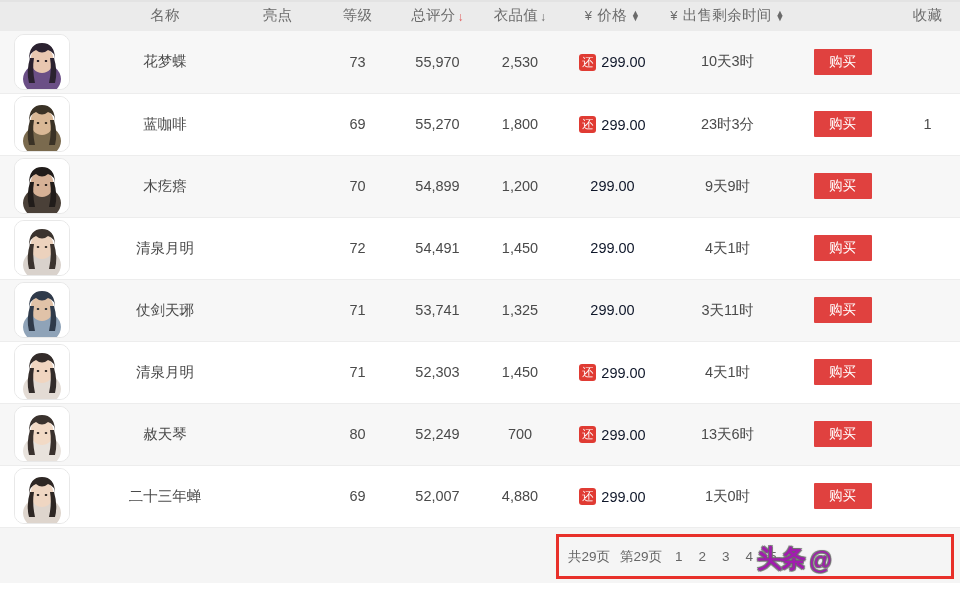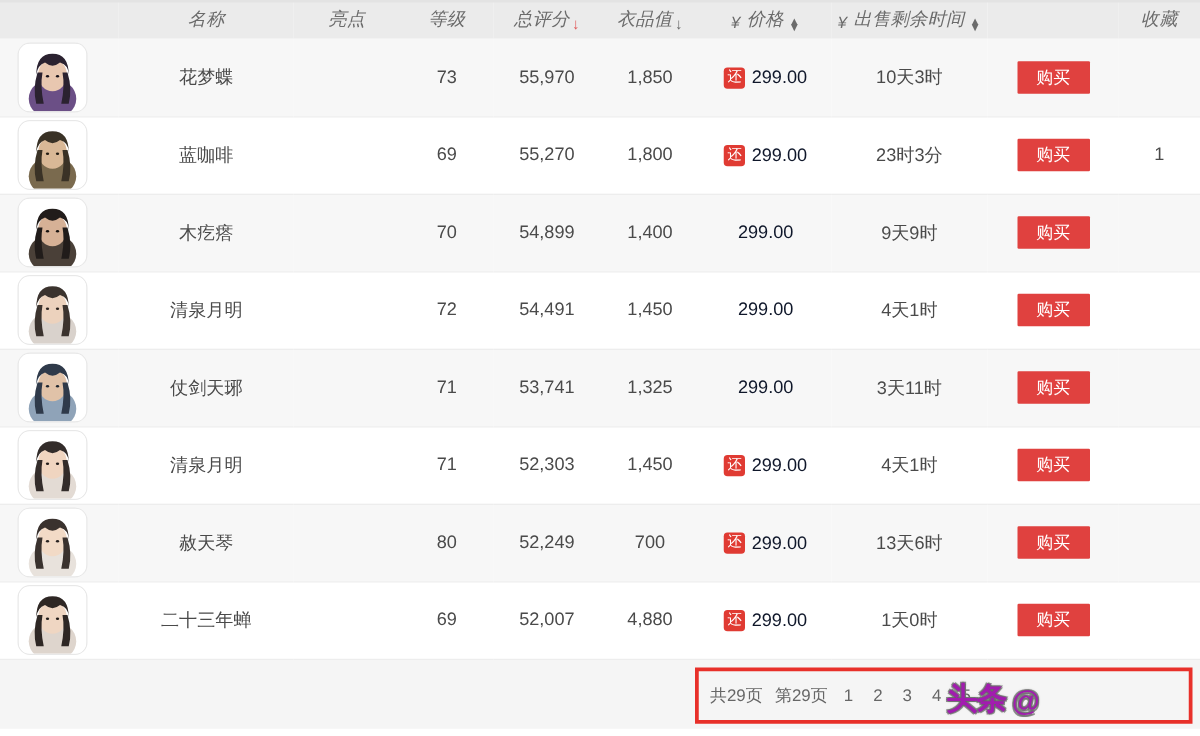--- a/index.html
+++ b/index.html
@@ -32,24 +32,23 @@
     font-size: 14.5px;
     color: #6b6b6b;
     padding: 0;
     text-align: center;
     vertical-align: middle;
     white-space: nowrap;
     letter-spacing: .3px;
   }
   .th-inner {
     display: inline-flex;
-    align-items: flex-end;
+    align-items: center;
     justify-content: center;
     gap: 2px;
-    font-style: italic;
   }
   .th-active { color: #e05a5a; }
   .yen { margin-right: 3px; font-size: 13px; }
   .sort-arrow-down {
     font-size: 12px;
     line-height: 1;
     color: #e05a5a;
     transform: translateY(.5px);
   }
   .sort-arrow-both {
@@ -292,21 +291,21 @@
               <path d="M39 23 Q43 36 40 48 L34 48 Q37 34 35 23 Z" fill="#2b2230"></path>
               <ellipse cx="23" cy="26" rx="1.3" ry="1" fill="#17121b"></ellipse>
               <ellipse cx="31" cy="26" rx="1.3" ry="1" fill="#17121b"></ellipse>
             </svg>
           </span>
         </td>
         <td class="name-cell">花梦蝶</td>
         <td></td>
         <td class="num-cell">73</td>
         <td class="num-cell">55,970</td>
-        <td class="num-cell">1,850</td>
+        <td class="num-cell">2,530</td>
         <td><span class="price-wrap">
             <span class="badge-huan">还</span>
             <span class="price-val">299.00</span>
           </span></td>
         <td>10天3时</td>
         <td><button class="buy-btn">购买</button></td>
         <td class="fav-cell"></td>
       </tr>
       <tr class="row even">
         <td class="avatar-cell">
@@ -348,21 +347,21 @@
               <path d="M39 23 Q43 36 40 48 L34 48 Q37 34 35 23 Z" fill="#211c1a"></path>
               <ellipse cx="23" cy="26" rx="1.3" ry="1" fill="#15110f"></ellipse>
               <ellipse cx="31" cy="26" rx="1.3" ry="1" fill="#15110f"></ellipse>
             </svg>
           </span>
         </td>
         <td class="name-cell">木疙瘩</td>
         <td></td>
         <td class="num-cell">70</td>
         <td class="num-cell">54,899</td>
-        <td class="num-cell">1,400</td>
+        <td class="num-cell">1,200</td>
         <td><span class="price-wrap">
             <span class="price-val">299.00</span>
           </span></td>
         <td>9天9时</td>
         <td><button class="buy-btn">购买</button></td>
         <td class="fav-cell"></td>
       </tr>
       <tr class="row even">
         <td class="avatar-cell">
           <span class="avatar">

